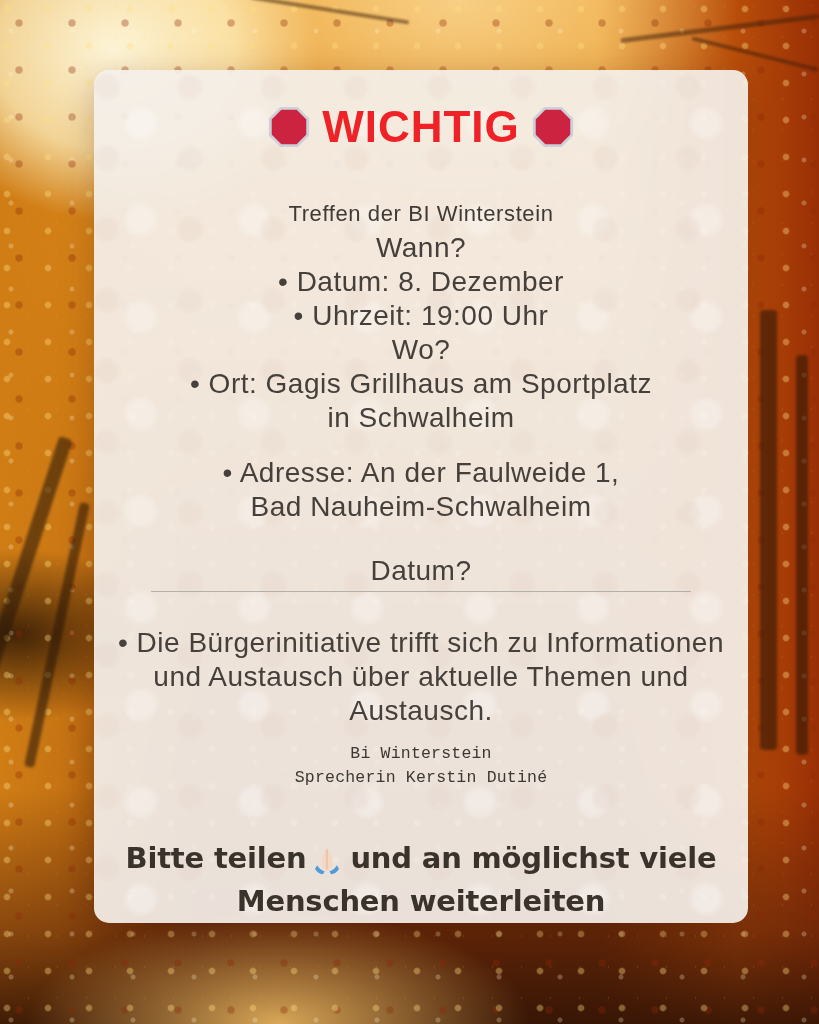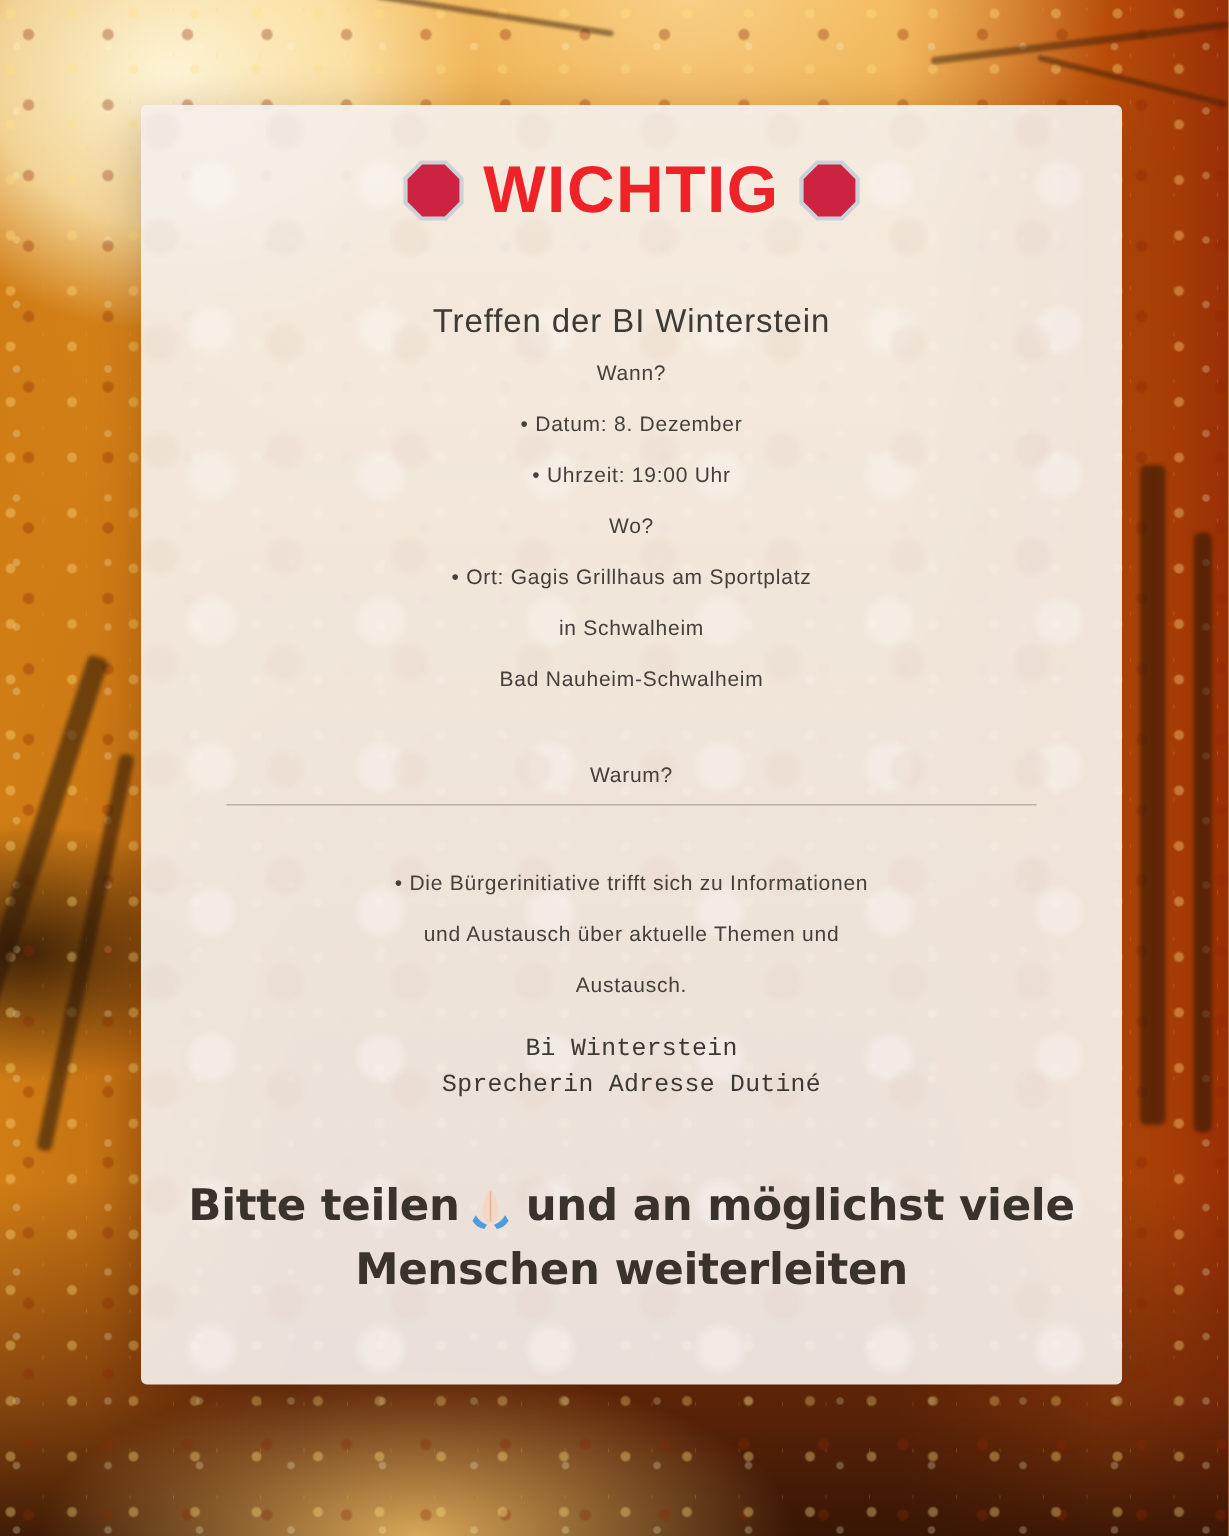--- a/index.html
+++ b/index.html
@@ -36,36 +36,36 @@
   .trunk.t3{left:8px;top:430px;width:14px;height:330px;transform:rotate(18deg);}
   .trunk.t4{left:52px;top:500px;width:10px;height:270px;transform:rotate(12deg);}
   .branch{position:absolute;background:rgba(60,30,8,.5);filter:blur(1px);z-index:1;border-radius:3px;}
   .branch.b1{left:620px;top:26px;width:200px;height:5px;transform:rotate(-7deg);}
   .branch.b2{left:690px;top:52px;width:130px;height:4px;transform:rotate(14deg);}
   .branch.b3{left:250px;top:8px;width:160px;height:4px;transform:rotate(9deg);}
   
   .card{
     position:absolute;left:94px;top:70px;width:654px;height:853px;z-index:2;
     background:rgba(244,239,233,.93);
-    border-radius:4px;text-align:center;color:#45403b;
+    border-radius:15px;text-align:center;color:#45403b;
     box-shadow:0 10px 34px rgba(80,30,5,.28);
   }
   .card::before{ 
     content:"";position:absolute;inset:0;border-radius:inherit;pointer-events:none;opacity:.5;
     background-image:
       radial-gradient(circle at 13px 17px, rgba(216,190,178,.30) 0 9px, transparent 15px),
       radial-gradient(circle at 47px 53px, rgba(255,255,255,.55) 0 12px, transparent 19px);
     background-size:83px 71px,113px 97px;
   }
   .card > *{position:relative;}
   .title-row{margin-top:35px;height:44px;display:flex;align-items:center;justify-content:center;gap:12px;}
   .title-text{font-size:44px;font-weight:700;letter-spacing:1px;color:#ee2227;line-height:44px;}
   .stop-icon{width:42px;height:42px;display:block;}
   .heading{margin-top:48px;font-size:22px;font-weight:400;letter-spacing:.6px;line-height:34px;color:#3e3a36;}
-  .line{font-size:14px;line-height:34px;letter-spacing:.5px;}
+  .line{font-size:28px;line-height:34px;letter-spacing:.5px;}
   .block-address{margin-top:21px;}
   .block-why-label{margin-top:30px;}
   .divider{width:540px;margin:3px auto 0;border:none;border-top:1px solid #b5afa9;}
   .block-why{margin-top:34px;}
   .signature{margin-top:14px;font-size:16.5px;line-height:24px;letter-spacing:.2px;color:#3c3834;font-family:Liberation Mono, monospace;}
   .footer{
     margin-top:47px;font-family:"DejaVu Sans", sans-serif;
     font-size:29px;font-weight:700;line-height:43px;color:#3a332c;letter-spacing:-.2px;
   }
   .pray-icon{width:30px;height:30px;display:inline-block;vertical-align:-7px;margin:0 8px 0 6px;}
@@ -95,32 +95,33 @@
   </div>
 
   <div class="heading">Treffen der BI Winterstein</div>
   <div class="line">Wann?</div>
   <div class="line">• Datum: 8. Dezember</div>
   <div class="line">• Uhrzeit: 19:00 Uhr</div>
   <div class="line">Wo?</div>
   <div class="line">• Ort: Gagis Grillhaus am Sportplatz</div>
   <div class="line">in Schwalheim</div>
 
+  <div class="line block-address">• Adresse: An der Faulweide 1,</div>
   <div class="line">Bad Nauheim-Schwalheim</div>
 
-  <div class="line block-why-label">Warum?</div>
+  <div class="line block-why-label">Datum?</div>
   <hr class="divider">
 
   <div class="line block-why">• Die Bürgerinitiative trifft sich zu Informationen</div>
   <div class="line">und Austausch über aktuelle Themen und</div>
   <div class="line">Austausch.</div>
 
   <div class="signature">
     <div>Bi Winterstein</div>
-    <div>Sprecherin Adresse Dutiné</div>
+    <div>Sprecherin Kerstin Dutiné</div>
   </div>
 
   <div class="footer">
     <span>Bitte teilen</span><svg class="pray-icon" viewBox="0 0 32 32" aria-hidden="true">
       <path d="M16 2 C12.6 8 10 14 10 19.5 C10 24.8 12.8 27 16 27 C19.2 27 22 24.8 22 19.5 C22 14 19.4 8 16 2 Z" fill="#f4d8c4"></path>
       <line x1="16" y1="4.5" x2="16" y2="26" stroke="#e2b69d" stroke-width="1.1"></line>
       <path d="M5.5 21.5 C7.5 25 10.5 27.2 13.5 28.2 L11.5 31.2 C8.2 31 5.2 28.8 3.2 25.5 Z" fill="#4f9bdc"></path>
       <path d="M26.5 21.5 C24.5 25 21.5 27.2 18.5 28.2 L20.5 31.2 C23.8 31 26.8 28.8 28.8 25.5 Z" fill="#4f9bdc"></path>
     </svg><span>und an möglichst viele</span>
     <br>

